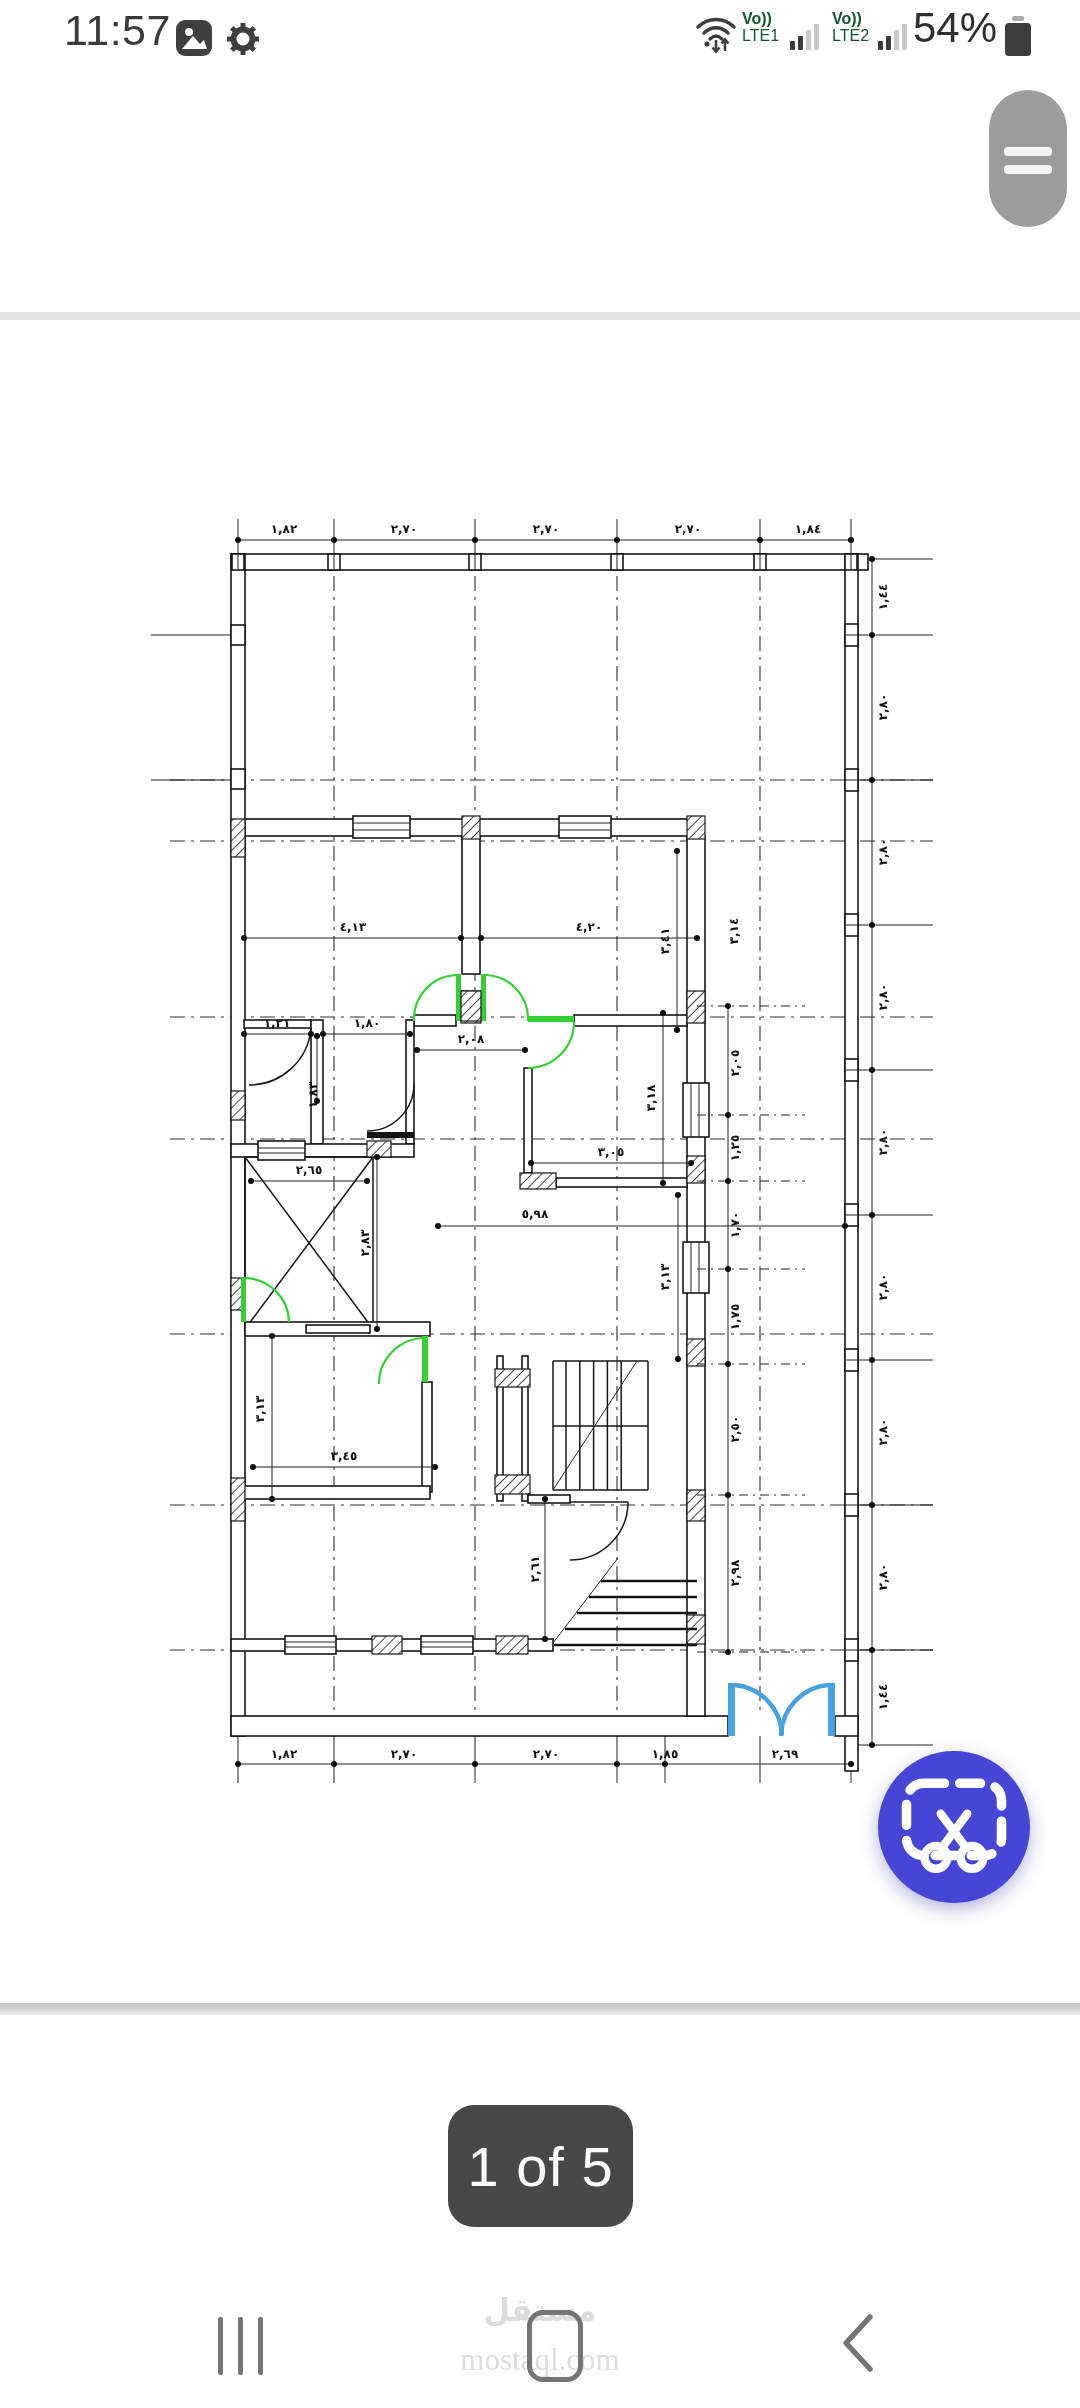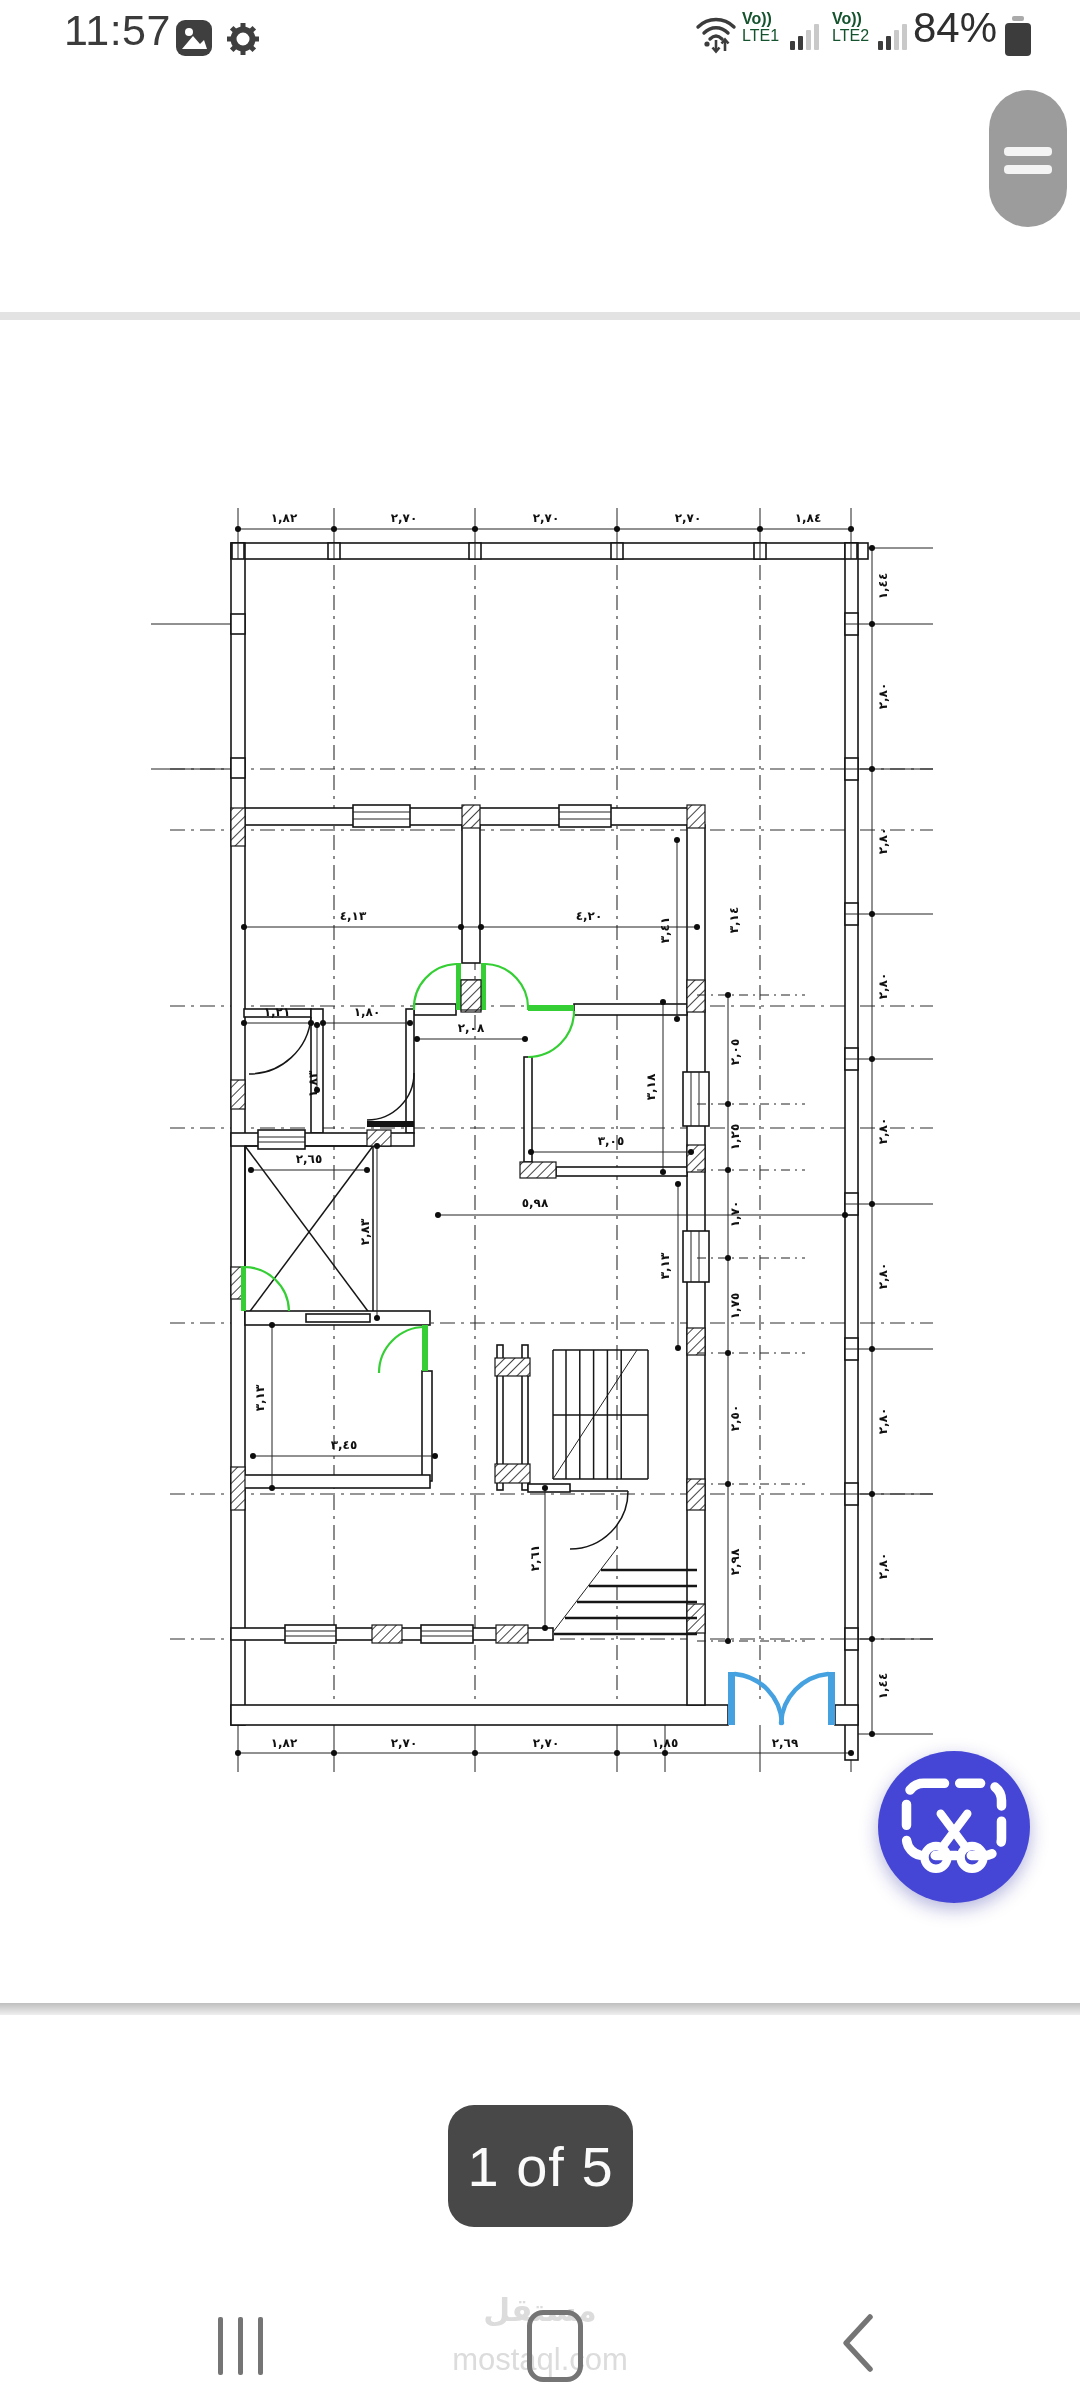--- a/index.html
+++ b/index.html
@@ -25,21 +25,21 @@
   .batt-cap{width:12px;height:5px;background:#aaaaaa;border-radius:2px;margin:0 auto;}
   .batt-body{width:26px;height:33px;background:#3c3c3c;border-radius:4px;margin-top:2px;}
   
   .menu-handle{position:absolute;left:989px;top:90px;width:78px;height:137px;border-radius:39px;background:#9c9c9c;cursor:pointer;}
   .menu-handle i{position:absolute;left:15px;width:48px;height:9px;border-radius:4px;background:#f4f4f4;display:block;}
   .mh1{top:57px;} .mh2{top:75px;}
   
   .divider-top{position:absolute;left:0;top:312px;width:1080px;height:8px;background:#e3e3e3;}
   .divider-bottom{position:absolute;left:0;top:2003px;width:1080px;height:12px;background:linear-gradient(#bfbfbf,#efefef);}
   
-  .plan-wrap{position:absolute;left:145px;top:480px;width:800px;height:1300px;}
+  .plan-wrap{position:absolute;left:145px;top:491px;width:800px;height:1300px;}
   .plan-wrap svg{display:block;}
   .w{fill:#ffffff;stroke:#161616;stroke-width:1.6;}
   .ln{stroke:#161616;stroke-width:1.5;fill:none;}
   .lnb{stroke:#161616;stroke-width:2.6;fill:none;}
   .thin{stroke:#222;stroke-width:1;fill:none;}
   .dash{stroke:#2e2e2e;stroke-width:1.1;fill:none;stroke-dasharray:15 6 3 6;}
   .dsh2{stroke:#222;stroke-width:1;fill:none;stroke-dasharray:9 5 2 5;}
   .hat{fill:url(#hatch);stroke:#161616;stroke-width:1.2;}
   .grn{stroke:#35cf35;stroke-width:2.2;fill:none;}
   .grnf{fill:#35cf35;}
@@ -47,21 +47,21 @@
   .bluf{fill:#45a1e0;}
   .dot{fill:#0d0d0d;}
   .dim{font-family:"DejaVu Sans",sans-serif;font-size:12px;font-weight:bold;fill:#111;text-anchor:middle;}
   
   .fab{position:absolute;left:878px;top:1751px;width:152px;height:152px;border-radius:50%;background:#4646d6;box-shadow:0 6px 18px rgba(40,40,160,.35);cursor:pointer;}
   
   .page-badge{position:absolute;left:448px;top:2105px;width:185px;height:122px;border-radius:26px;background:#484848;color:#fafafa;display:flex;align-items:center;justify-content:center;font-size:56px;font-weight:300;letter-spacing:1px;}
   
   .watermark{position:absolute;left:0;width:1080px;text-align:center;color:#dcdcdc;pointer-events:none;}
   .wm-ar{top:2292px;font-size:31px;font-weight:bold;font-family:"DejaVu Sans",sans-serif;}
-  .wm-en{top:2342px;font-size:31px;font-family:Liberation Sans, sans-serif;}
+  .wm-en{top:2342px;font-size:31px;font-family:Liberation Serif, serif;}
   
   .navbar{position:absolute;left:0;top:2290px;width:1080px;height:118px;background:transparent;}
   .recents{position:absolute;left:218px;top:27px;display:flex;gap:15px;cursor:pointer;}
   .recents i{display:block;width:5px;height:58px;background:#757575;border-radius:2px;}
   .home-btn{position:absolute;left:527px;top:20px;width:46px;height:62px;border:5px solid #757575;border-radius:16px;cursor:pointer;}
   .back-btn{position:absolute;left:836px;top:22px;cursor:pointer;}
 </style>
 </head>
 <body>
 
@@ -123,21 +123,21 @@
     <span>Vo))</span><br>
     <span class="net">LTE2</span>
   </span>
   <span class="bars b2">
     <i style="height:9px;background:#3c3c3c"></i>
       <i style="height:14px;background:#3c3c3c"></i>
     <i style="height:20px;background:#c9c9c9"></i>
       <i style="height:26px;background:#c9c9c9"></i>
   </span>
 
-  <span class="pct">84%</span>
+  <span class="pct">54%</span>
   <span class="battery">
     <span class="batt-cap" style="display:block"></span>
     <span class="batt-body" style="display:block"></span>
   </span>
 </div>
 
 <div class="menu-handle">
   <i class="mh1"></i>
   <i class="mh2"></i>
 </div>

